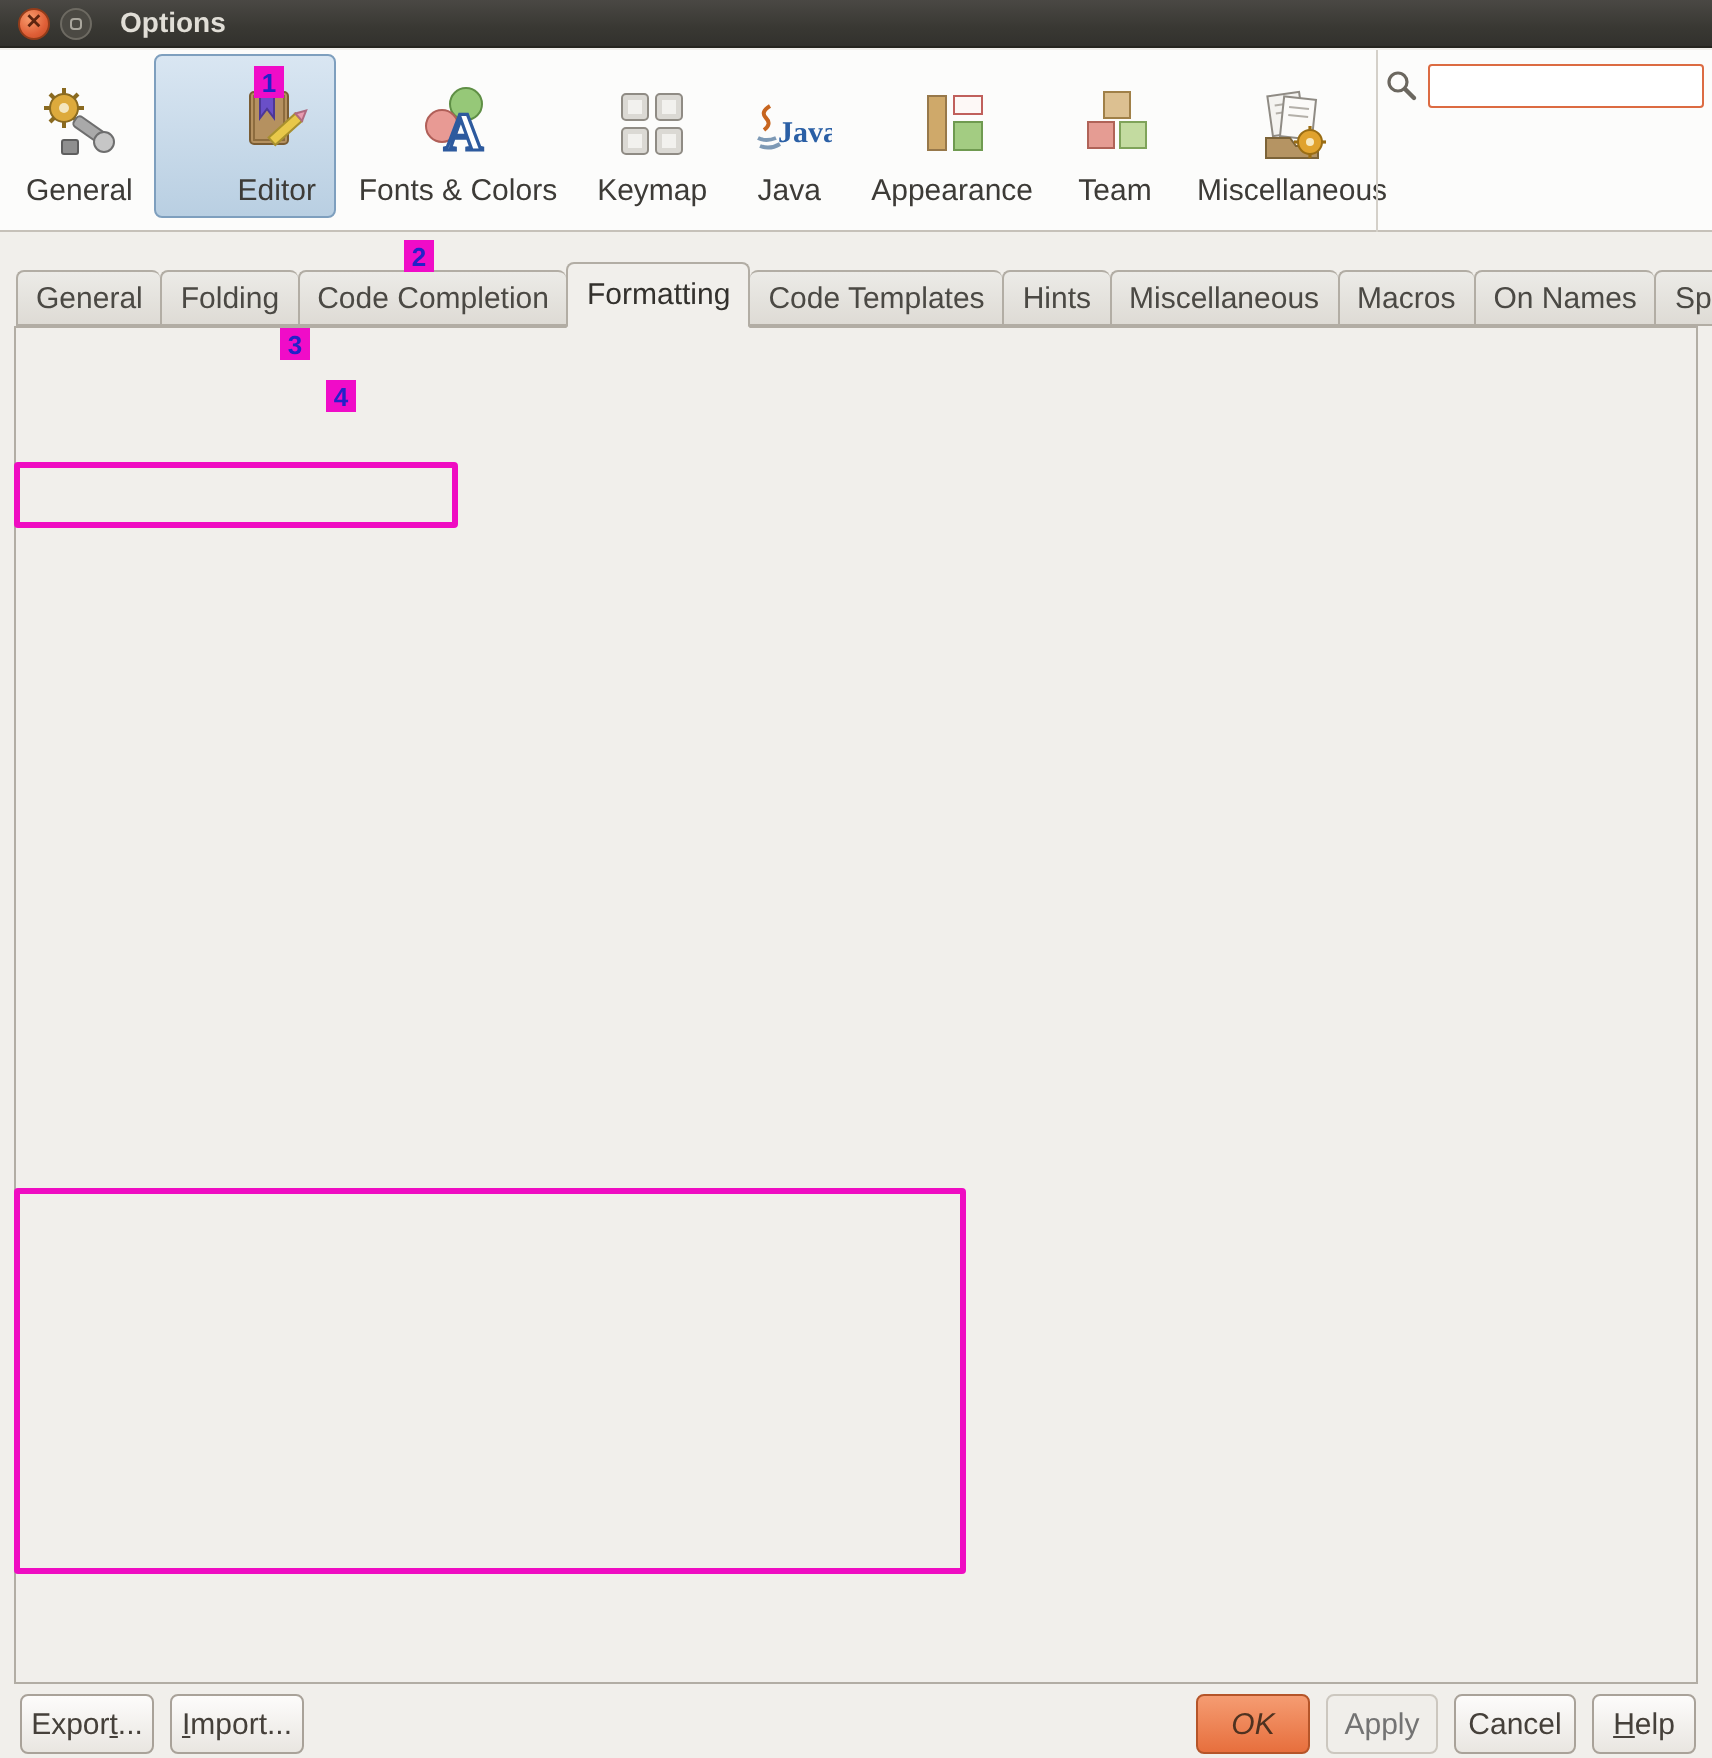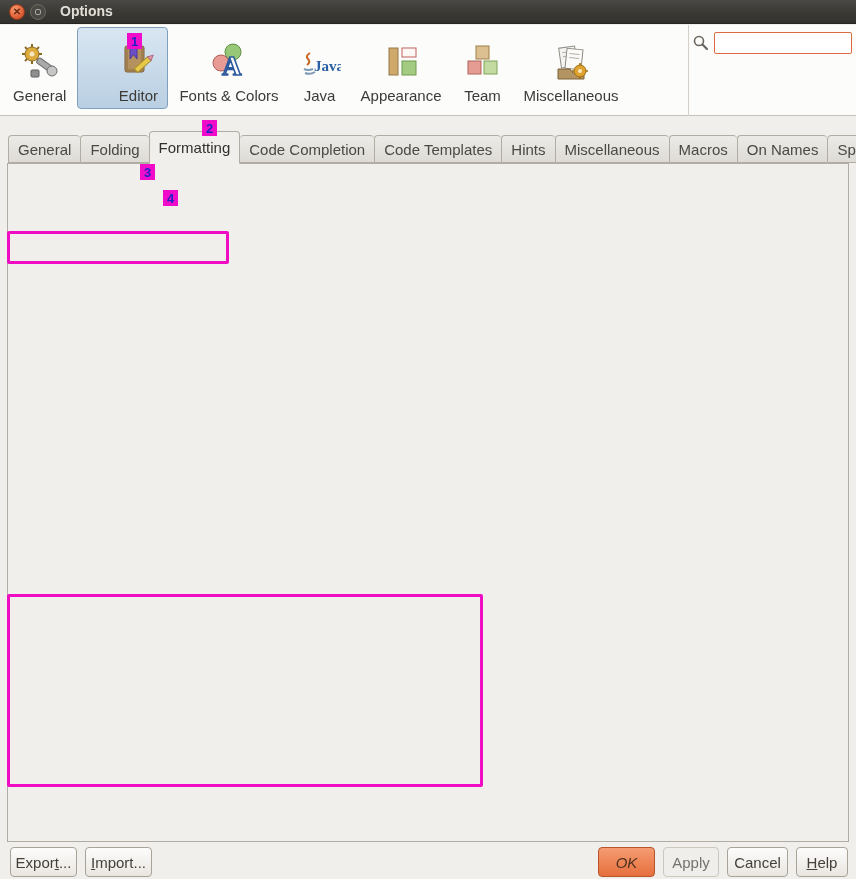--- a/index.html
+++ b/index.html
@@ -168,20 +168,37 @@
     <div class="tool-item">
       <span class="ticon"><svg viewBox="0 0 42 42">
           <circle cx="25" cy="11" r="8" fill="#96c878" stroke="#5f8f45"></circle>
           <circle cx="13" cy="22" r="8" fill="#e89a94" stroke="#b05f58"></circle>
           <text x="14" y="34" font-size="27" font-family="Liberation Serif, serif" fill="#ffffff" stroke="#2d5a9e" stroke-width="1.6" font-weight="bold">A</text>
         </svg></span>
       <span class="tlabel">Fonts &amp; Colors</span>
     </div>
     <div class="tool-item">
       <span class="ticon"><svg viewBox="0 0 42 42">
+          <g stroke="#8f8b84">
+            <rect x="6" y="6" width="13" height="13" rx="2" fill="#dbd9d4"></rect>
+            <rect x="23" y="6" width="13" height="13" rx="2" fill="#dbd9d4"></rect>
+            <rect x="6" y="23" width="13" height="13" rx="2" fill="#dbd9d4"></rect>
+            <rect x="23" y="23" width="13" height="13" rx="2" fill="#dbd9d4"></rect>
+          </g>
+          <g fill="#f2f1ee">
+            <rect x="9" y="9" width="7" height="7"></rect>
+            <rect x="26" y="9" width="7" height="7"></rect>
+            <rect x="9" y="26" width="7" height="7"></rect>
+            <rect x="26" y="26" width="7" height="7"></rect>
+          </g>
+        </svg></span>
+      <span class="tlabel">Keymap</span>
+    </div>
+    <div class="tool-item">
+      <span class="ticon"><svg viewBox="0 0 42 42">
           <path d="M8 24 q4 -3 1 -6 q-3 -3 2 -6" fill="none" stroke="#c7651f" stroke-width="2"></path>
           <path d="M5 28 q4 2 9 0 M6 32 q5 2 10 -1" fill="none" stroke="#7d99b5" stroke-width="2"></path>
           <text x="15" y="30" font-size="15" font-family="Liberation Serif, serif" font-weight="bold" fill="#2a5fa5">Java</text>
         </svg></span>
       <span class="tlabel">Java</span>
     </div>
     <div class="tool-item">
       <span class="ticon"><svg viewBox="0 0 42 42">
           <rect x="9" y="7" width="9" height="27" fill="#cfa96a" stroke="#97784a"></rect>
           <rect x="22" y="7" width="14" height="9" fill="#fdf8f6" stroke="#c0605c"></rect>
@@ -230,22 +247,22 @@
         <circle cx="7" cy="7" r="4.5" fill="none" stroke="#6b675f" stroke-width="1.6"></circle>
         <line x1="10.5" y1="10.5" x2="15" y2="15" stroke="#6b675f" stroke-width="2.2" stroke-linecap="round"></line>
       </svg>
   </span>
   <input class="search-input" value="" style="">
 </div>
 
 <div class="abs tabstrip" id="tabstrip">
     <div class="tab">General</div>
     <div class="tab">Folding</div>
+    <div class="tab">Code Completion</div>
     <div class="tab active">Formatting</div>
-    <div class="tab">Code Completion</div>
     <div class="tab">Code Templates</div>
     <div class="tab">Hints</div>
     <div class="tab">Miscellaneous</div>
     <div class="tab">Macros</div>
     <div class="tab">On Names</div>
     <div class="tab">Spellchecker</div>
   </div>
 <div class="abs content"></div>
 
 <div class="abs flabel" style="left:22px; top:175px;">

